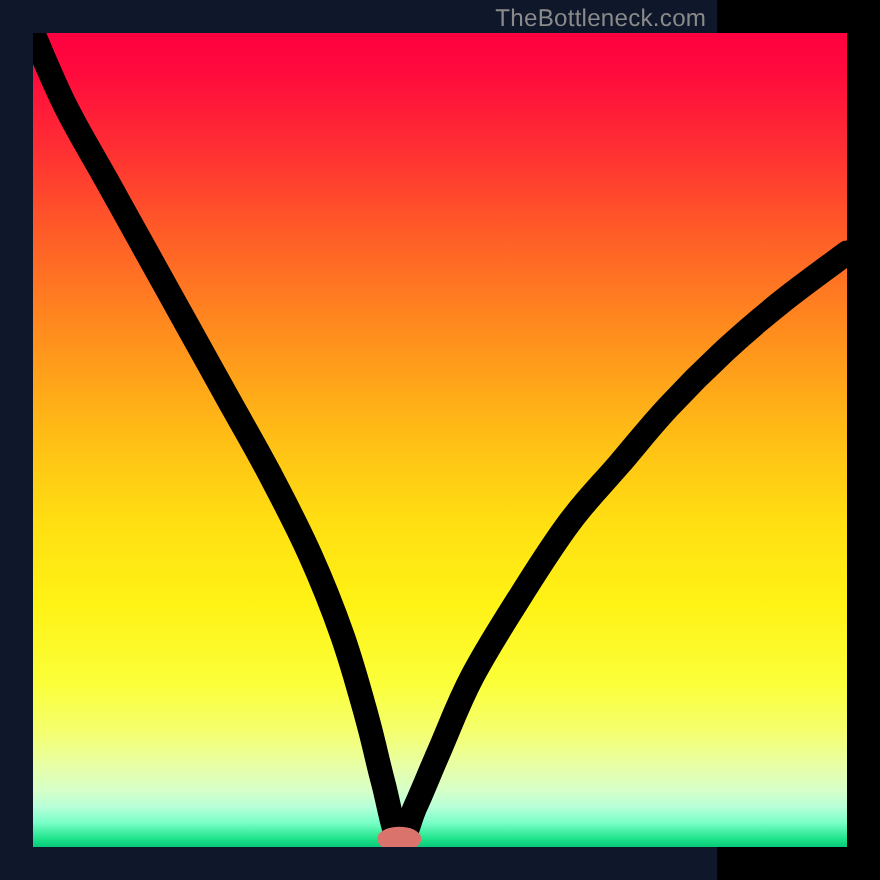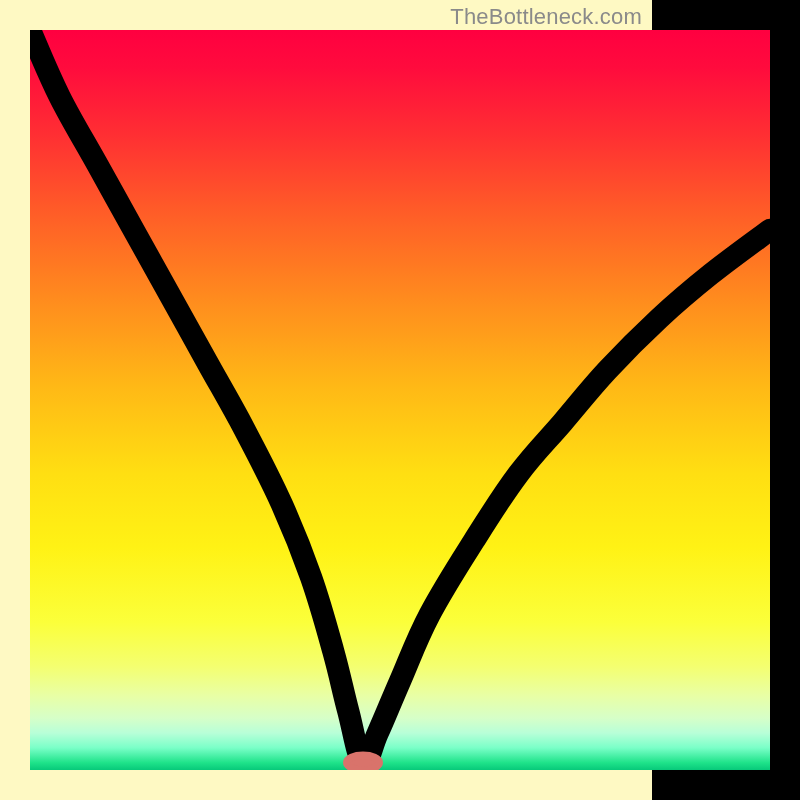--- a/index.html
+++ b/index.html
@@ -8,21 +8,21 @@
     width: 800px;
     height: 800px;
     background: #000;
     font-family: Arial, Helvetica, sans-serif;
     overflow: hidden;
   }
   .frame {
     position: relative;
     width: 652px;
     height: 800px;
-    background: #fef9c3;
+    background: #0f172a;
   }
   .plot-area {
     position: absolute;
     left: 30px;
     top: 30px;
     width: 740px;
     height: 740px;
     overflow: hidden;
   }
   .gradient {

